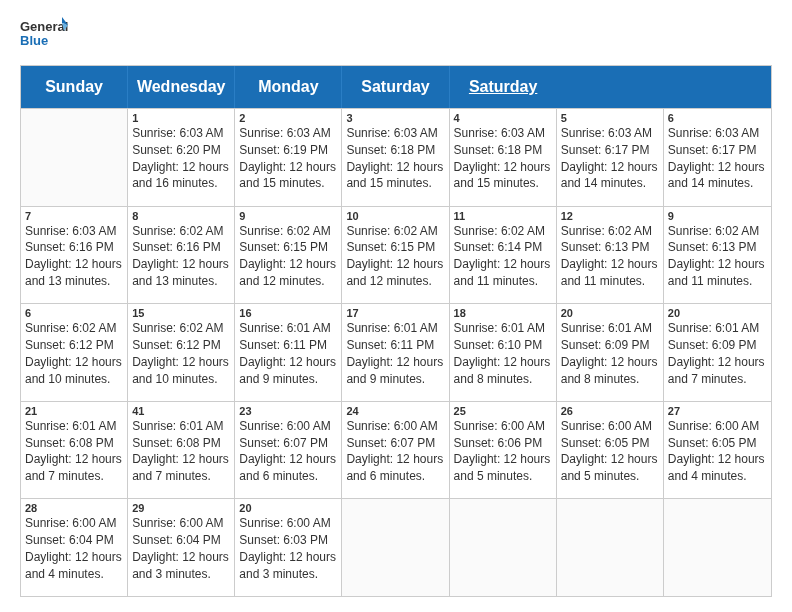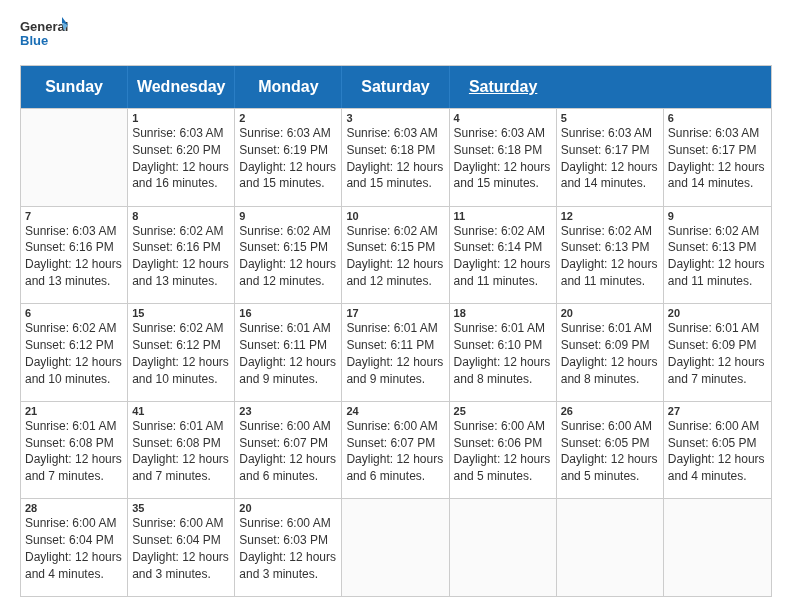--- a/index.html
+++ b/index.html
@@ -349,21 +349,21 @@
         <div class="cal-row">
           <div class="cal-cell">
         <span class="day-num">28</span>
         <div class="day-info">
           Sunrise: 6:00 AM<br>
           Sunset: 6:04 PM<br>
           Daylight: 12 hours and 4 minutes.
         </div>
       </div>
           <div class="cal-cell">
-        <span class="day-num">35</span>
+        <span class="day-num">29</span>
         <div class="day-info">
           Sunrise: 6:00 AM<br>
           Sunset: 6:04 PM<br>
           Daylight: 12 hours and 3 minutes.
         </div>
       </div>
           <div class="cal-cell">
         <span class="day-num">20</span>
         <div class="day-info">
           Sunrise: 6:00 AM<br>

